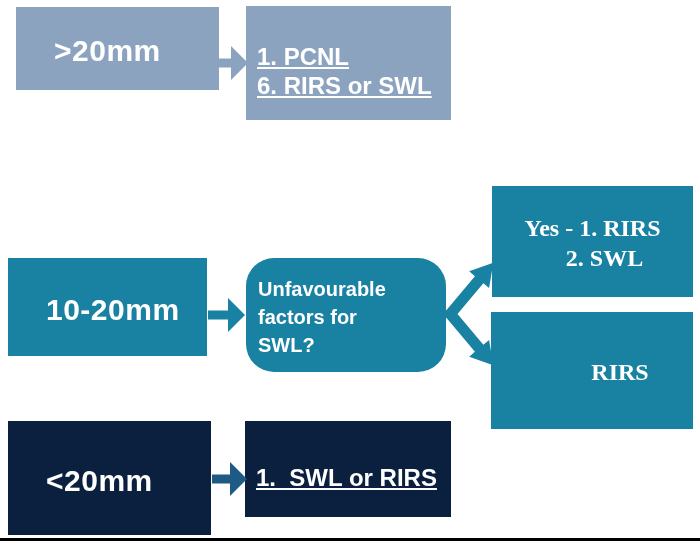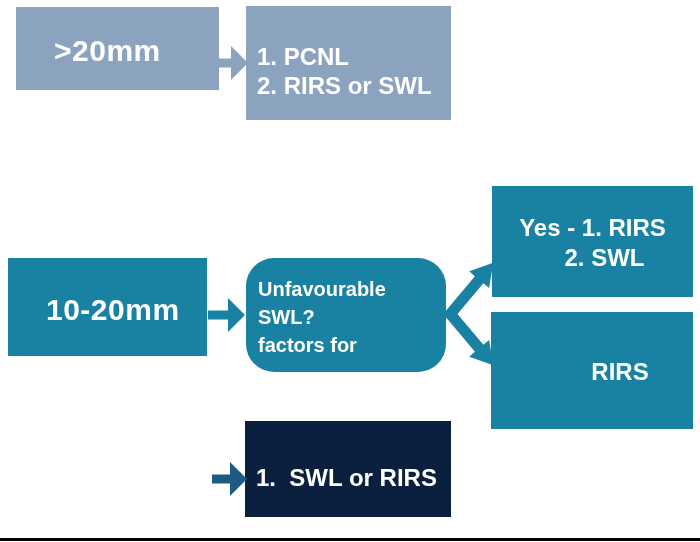--- a/index.html
+++ b/index.html
@@ -39,33 +39,35 @@
     padding-left:38px;
     padding-top:5px;
     font-size:30px;
     letter-spacing:0.5px;
   }
   .list-box{
     padding-left:11px;
     padding-top:16px;
     font-size:24px;
     line-height:29px;
+    text-decoration:underline;
   }
   .question-box{
     padding-left:12px;
     padding-top:4px;
     font-size:20px;
     line-height:28px;
     border-radius:28px;
   }
   .branch-box{
     text-align:center;
     font-size:24px;
     line-height:30px;
     padding-top:2px;
+    font-family:Liberation Serif, serif;
   }
   .line{white-space:pre;display:block;}
   .shift-sm{position:relative;left:12px;}
   .shift-md{position:relative;left:28px;}
   .arrow-layer{
     position:absolute;
     left:0;top:0;
     width:700px;height:542px;
     pointer-events:none;
   }
@@ -79,39 +81,42 @@
 </head>
 <body>
 
 <div class="canvas">
 
   <div class="box slate size-box" style="left:16px;top:7px;width:203px;height:83px">
     <span class="line">&gt;20mm</span>
   </div>
   <div class="box slate list-box" style="left:246px;top:6px;width:205px;height:114px">
     <span class="line">1. PCNL</span>
-    <span class="line">2. RIRS or SWL</span>
+    <span class="line">6. RIRS or SWL</span>
   </div>
 
   <div class="box teal size-box" style="left:8px;top:258px;width:199px;height:98px">
     <span class="line">10-20mm</span>
   </div>
   <div class="box teal question-box" style="left:246px;top:258px;width:200px;height:114px">
     <span class="line">Unfavourable</span>
+    <span class="line">factors for</span>
     <span class="line">SWL?</span>
-    <span class="line">factors for</span>
   </div>
   <div class="box teal branch-box" style="left:492px;top:186px;width:201px;height:111px">
     <span class="line">Yes - 1. RIRS</span>
     <span class="line shift-sm">2. SWL</span>
   </div>
   <div class="box teal branch-box" style="left:491px;top:312px;width:202px;height:117px">
     <span class="line shift-md">RIRS</span>
   </div>
 
+  <div class="box navy size-box" style="left:8px;top:421px;width:203px;height:114px">
+    <span class="line">&lt;20mm</span>
+  </div>
   <div class="box navy list-box" style="left:245px;top:421px;width:206px;height:96px">
     <span class="line">1.  SWL or RIRS</span>
   </div>
 
   <svg class="arrow-layer" viewBox="0 0 700 542" xmlns="http://www.w3.org/2000/svg">
 
     <polygon points="211,58.5 231,58.5 231,46 248,63 231,80 231,67.5 211,67.5" fill="var(--slate)"></polygon>
 
     <polygon points="208,310.5 228,310.5 228,298 245,315 228,332 228,319.5 208,319.5" fill="var(--teal)"></polygon>
 

